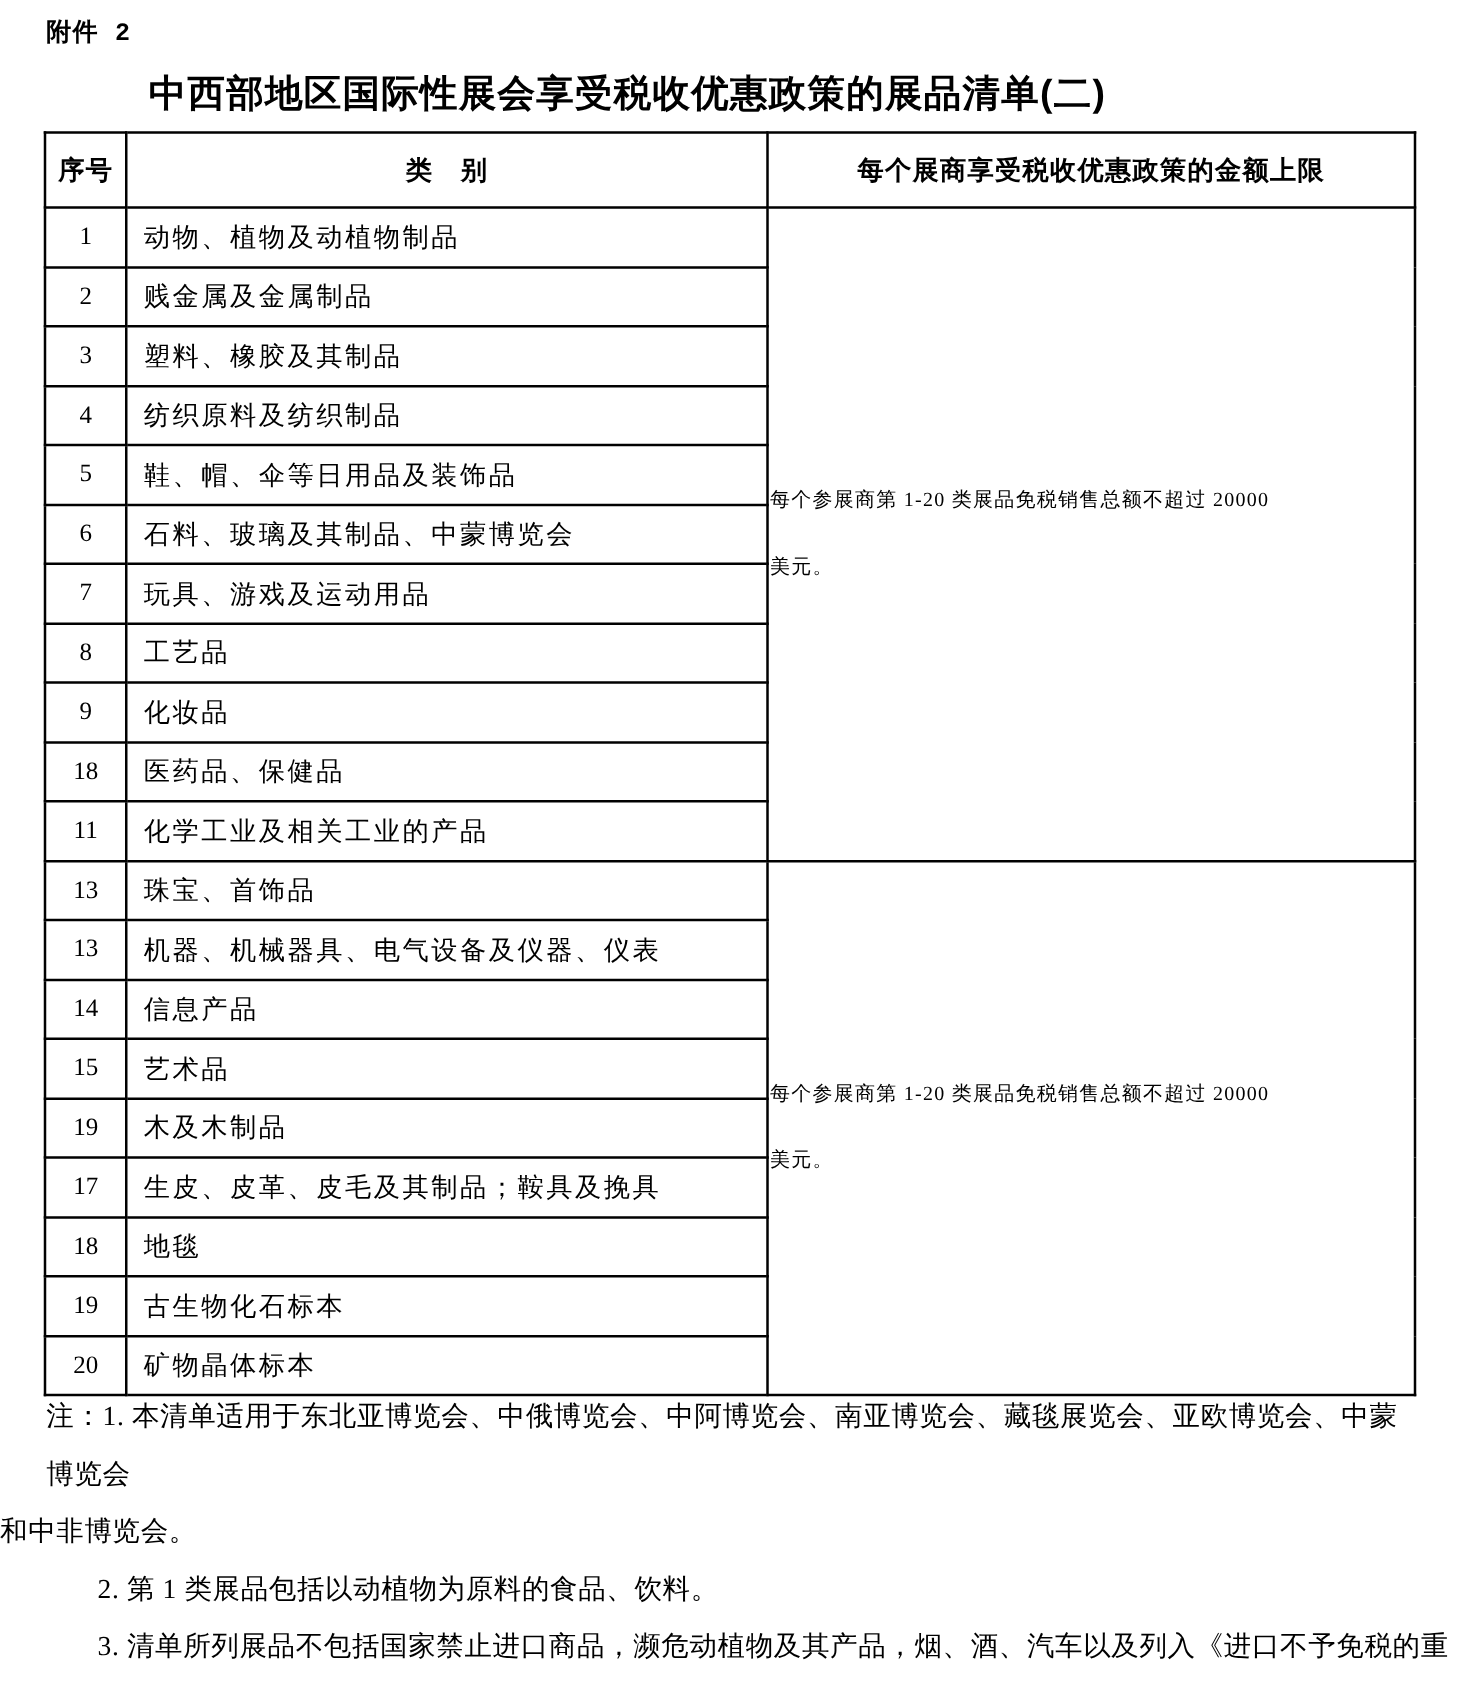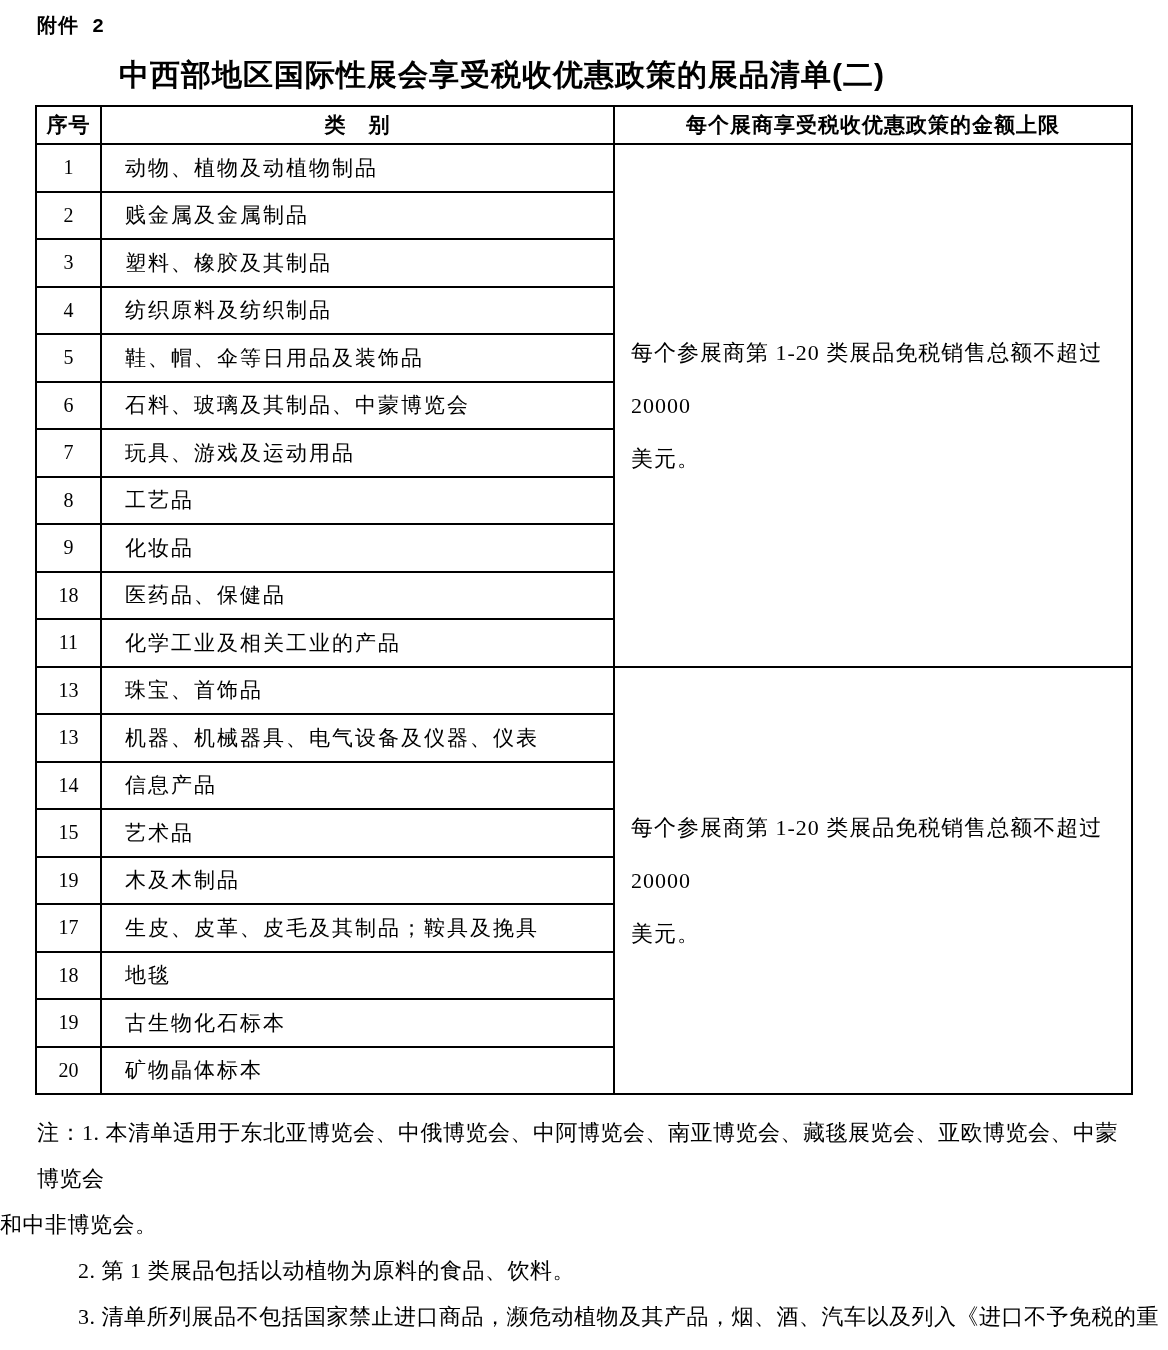--- a/index.html
+++ b/index.html
@@ -43,43 +43,43 @@
     table-layout: fixed;
   }
   table.exhibits th, table.exhibits td {
     border: 2px solid #000000;
     vertical-align: middle;
   }
   col.c-no { width: 65px; }
   col.c-cat { width: 513px; }
   col.c-limit { width: 518px; }
   table.exhibits thead th {
-    height: 38px;
+    height: 60px;
     font-family: "Liberation Sans", sans-serif;
     font-weight: bold;
     font-size: 21px;
     text-align: center;
     letter-spacing: 1px;
   }
   table.exhibits tbody tr { height: 47.5px; }
   td.cell-no {
     text-align: center;
     font-size: 20px;
     font-family: "Liberation Serif", serif;
   }
   td.cell-cat {
-    padding-left: 23px;
+    padding-left: 13px;
     font-size: 21px;
     letter-spacing: 2px;
     font-family: Liberation Serif, serif;
   }
   td.cell-limit {
-    padding-left: 16px;
+    padding-left: 1px;
     padding-right: 10px;
-    font-size: 22px;
+    font-size: 16px;
     letter-spacing: 1px;
   }
   td.cell-limit .limit-line {
     line-height: 53px;
   }
   .notes {
     position: absolute;
     left: 0;
     top: 1110px;
     width: 1168px;

